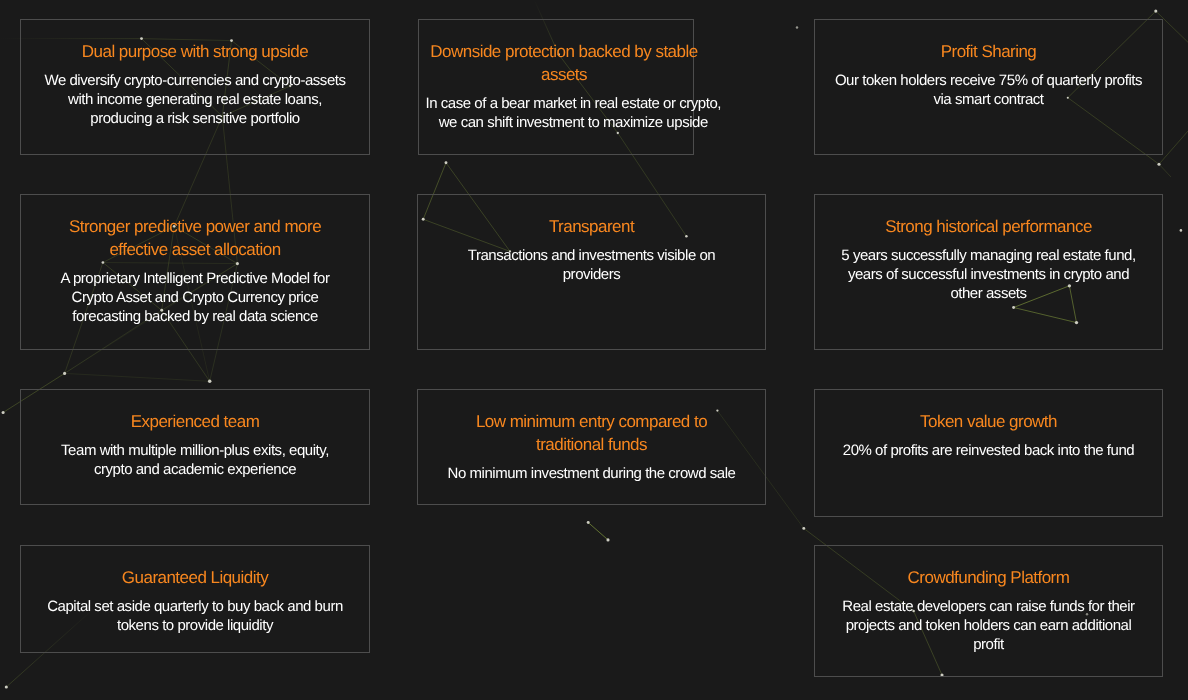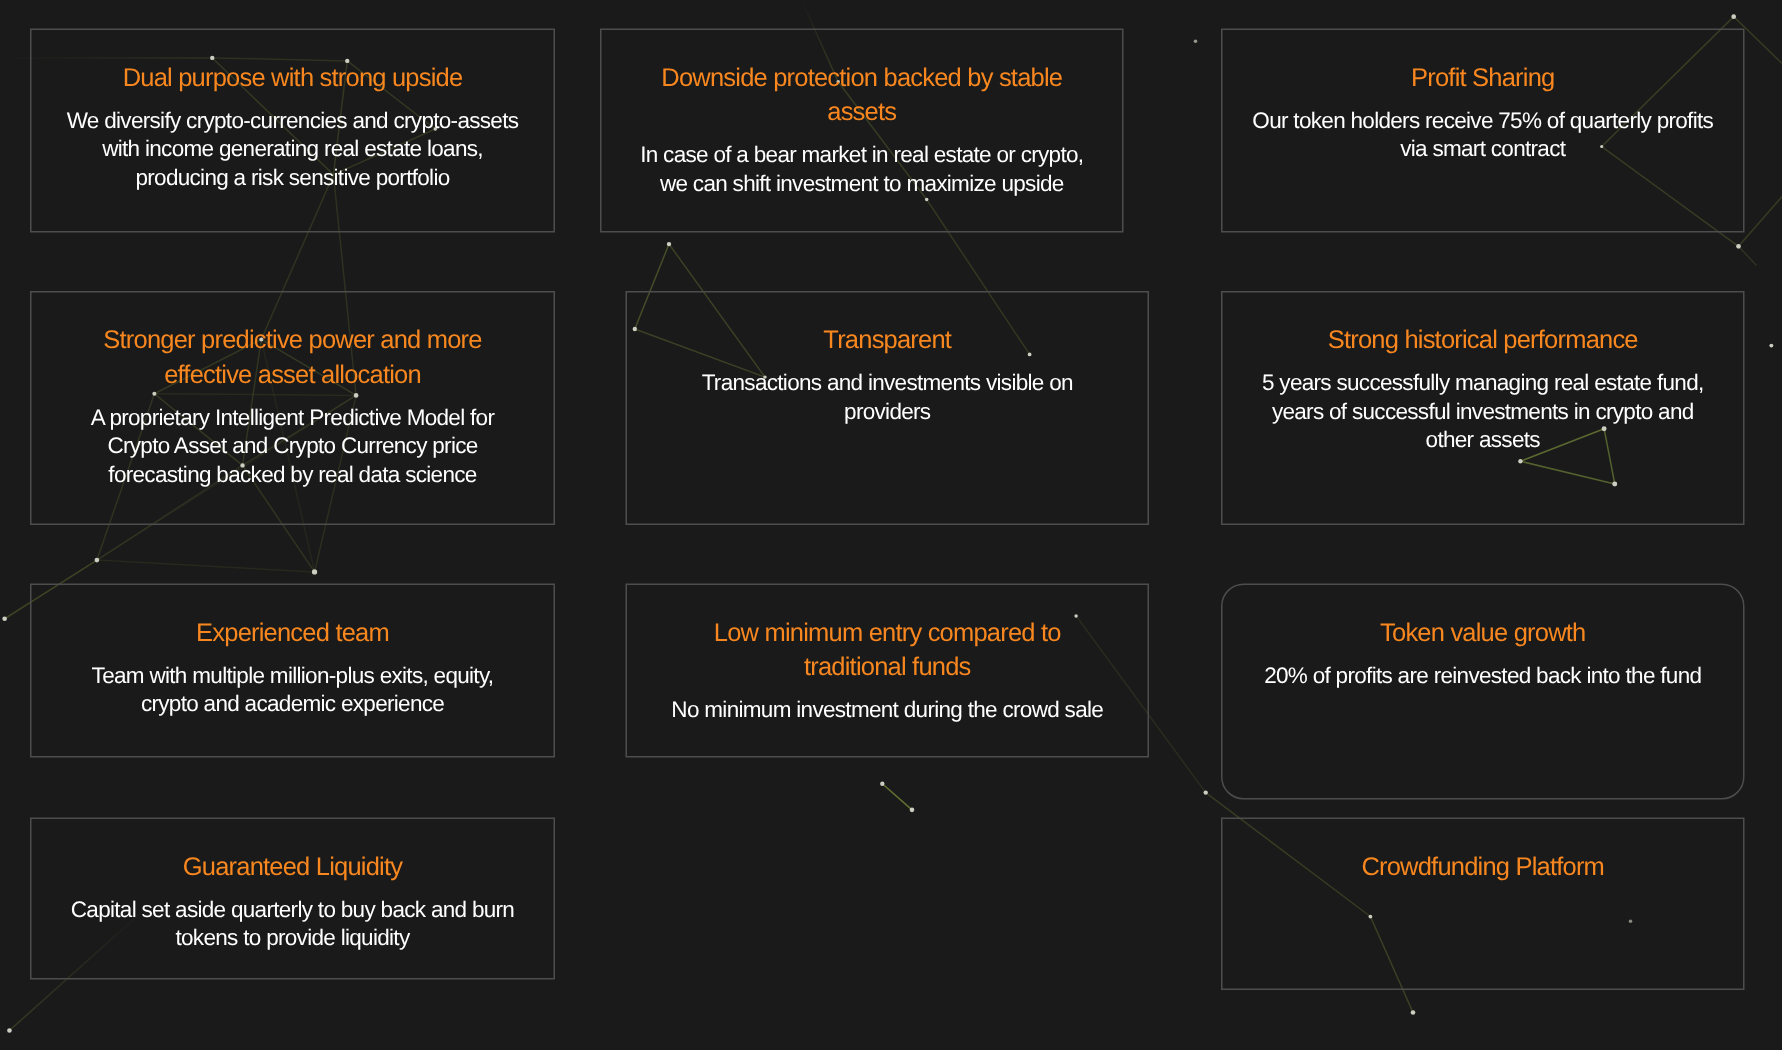--- a/index.html
+++ b/index.html
@@ -120,21 +120,21 @@
     <div class="card" style="left: 20px; top: 19px; width: 350px; height: 136px;">
       <div class="inner">
         <div class="ctw">
           <div class="ct">Dual purpose with strong upside</div>
         </div>
         <div class="cbw">
           <div class="cb">We diversify crypto-currencies and crypto-assets with income generating real estate loans, producing a risk sensitive portfolio</div>
         </div>
       </div>
     </div>
-    <div class="card" style="left: 400px; top: 19px; width: 349px; height: 136px; padding-left: 24px;">
+    <div class="card" style="left: 418px; top: 19px; width: 276px; height: 136px; padding-left: 24px;">
       <div class="inner">
         <div class="ctw">
           <div class="ct">Downside protection backed by stable assets</div>
         </div>
         <div class="cbw">
           <div class="cb">In case of a bear market in real estate or crypto, we can shift investment to maximize upside</div>
         </div>
       </div>
     </div>
     <div class="card" style="left: 814px; top: 19px; width: 349px; height: 136px;">
@@ -190,40 +190,43 @@
     <div class="card" style="left: 417px; top: 389px; width: 349px; height: 116px;">
       <div class="inner">
         <div class="ctw">
           <div class="ct">Low minimum entry compared to traditional funds</div>
         </div>
         <div class="cbw">
           <div class="cb">No minimum investment during the crowd sale</div>
         </div>
       </div>
     </div>
-    <div class="card" style="left: 814px; top: 389px; width: 349px; height: 144px; border-radius: 15px;">
+    <div class="card" style="left: 814px; top: 389px; width: 349px; height: 128px;">
       <div class="inner">
         <div class="ctw">
           <div class="ct">Token value growth</div>
         </div>
         <div class="cbw">
           <div class="cb">20% of profits are reinvested back into the fund</div>
         </div>
       </div>
     </div>
     <div class="card" style="left: 20px; top: 545px; width: 350px; height: 108px;">
       <div class="inner">
         <div class="ctw">
           <div class="ct">Guaranteed Liquidity</div>
         </div>
         <div class="cbw">
           <div class="cb">Capital set aside quarterly to buy back and burn tokens to provide liquidity</div>
         </div>
       </div>
     </div>
-    <div class="card" style="left: 814px; top: 545px; width: 349px; height: 115px; padding-left: 47px;">
+    <div class="card" style="left: 814px; top: 545px; width: 349px; height: 132px; padding-left: 47px;">
       <div class="inner">
         <div class="ctw">
           <div class="ct">Crowdfunding Platform</div>
+        </div>
+        <div class="cbw">
+          <div class="cb">Real estate developers can raise funds for their projects and token holders can earn additional profit</div>
         </div>
       </div>
     </div>
   </div>
 
 </body></html>

